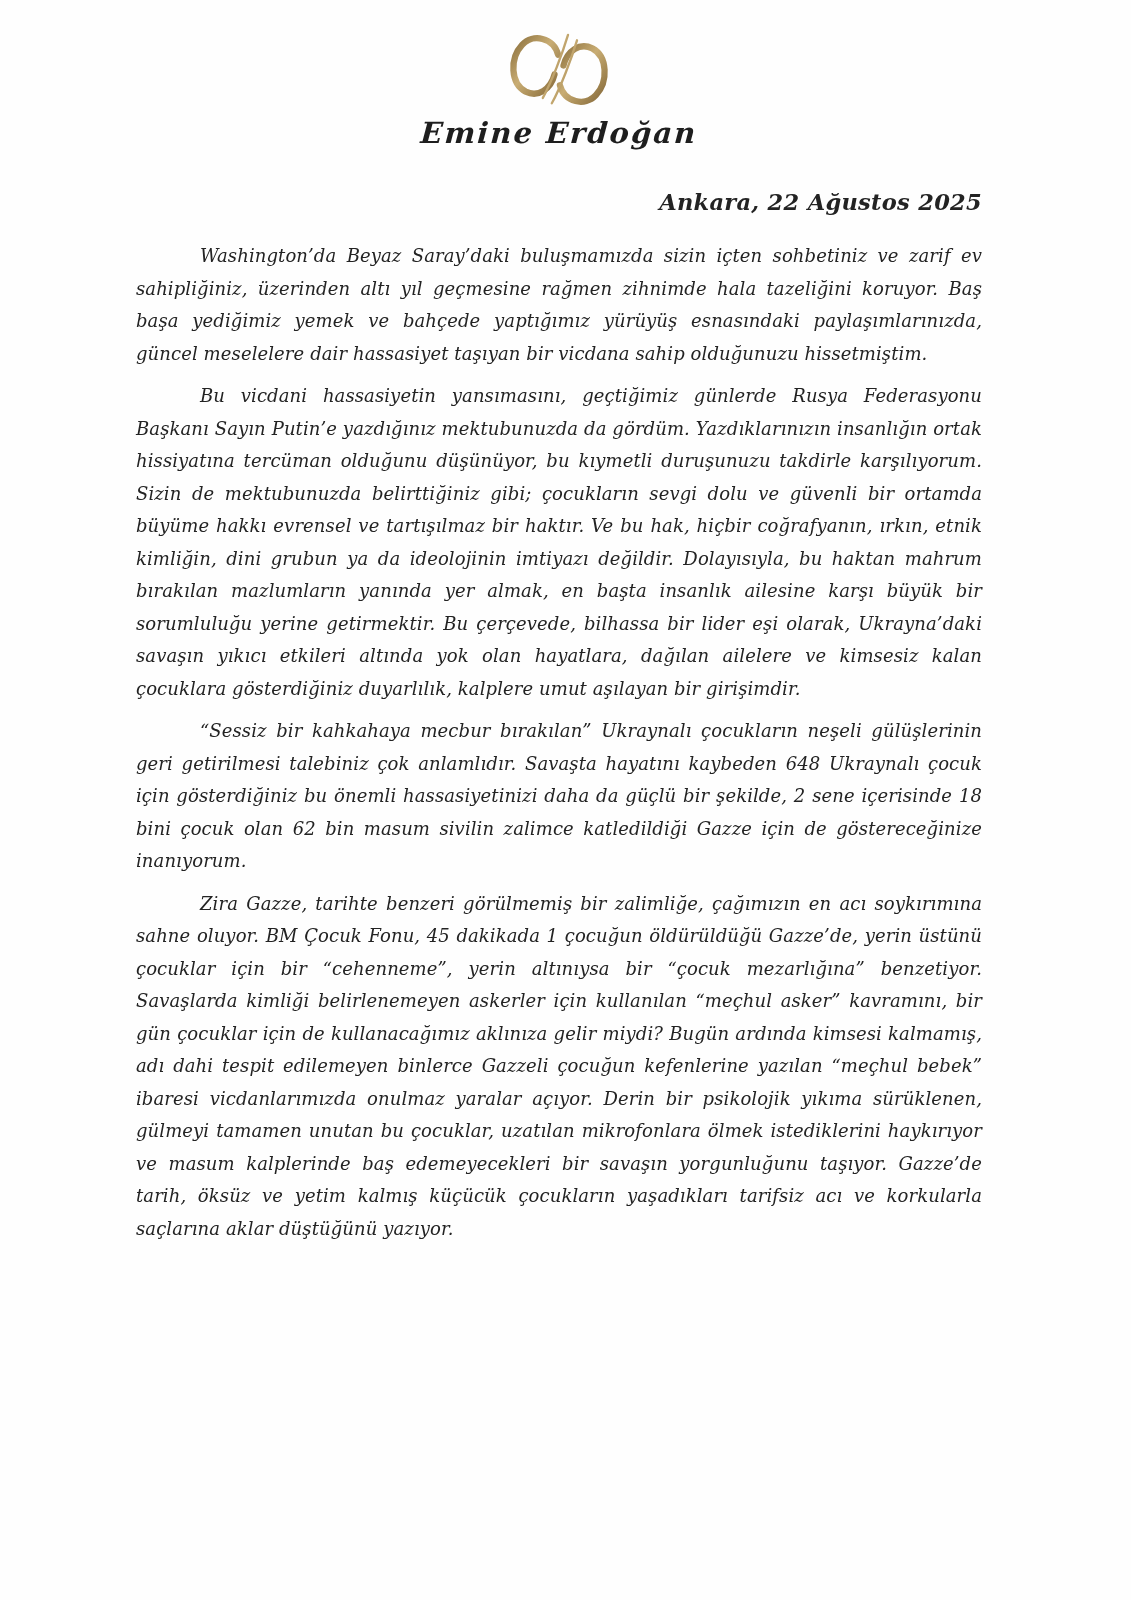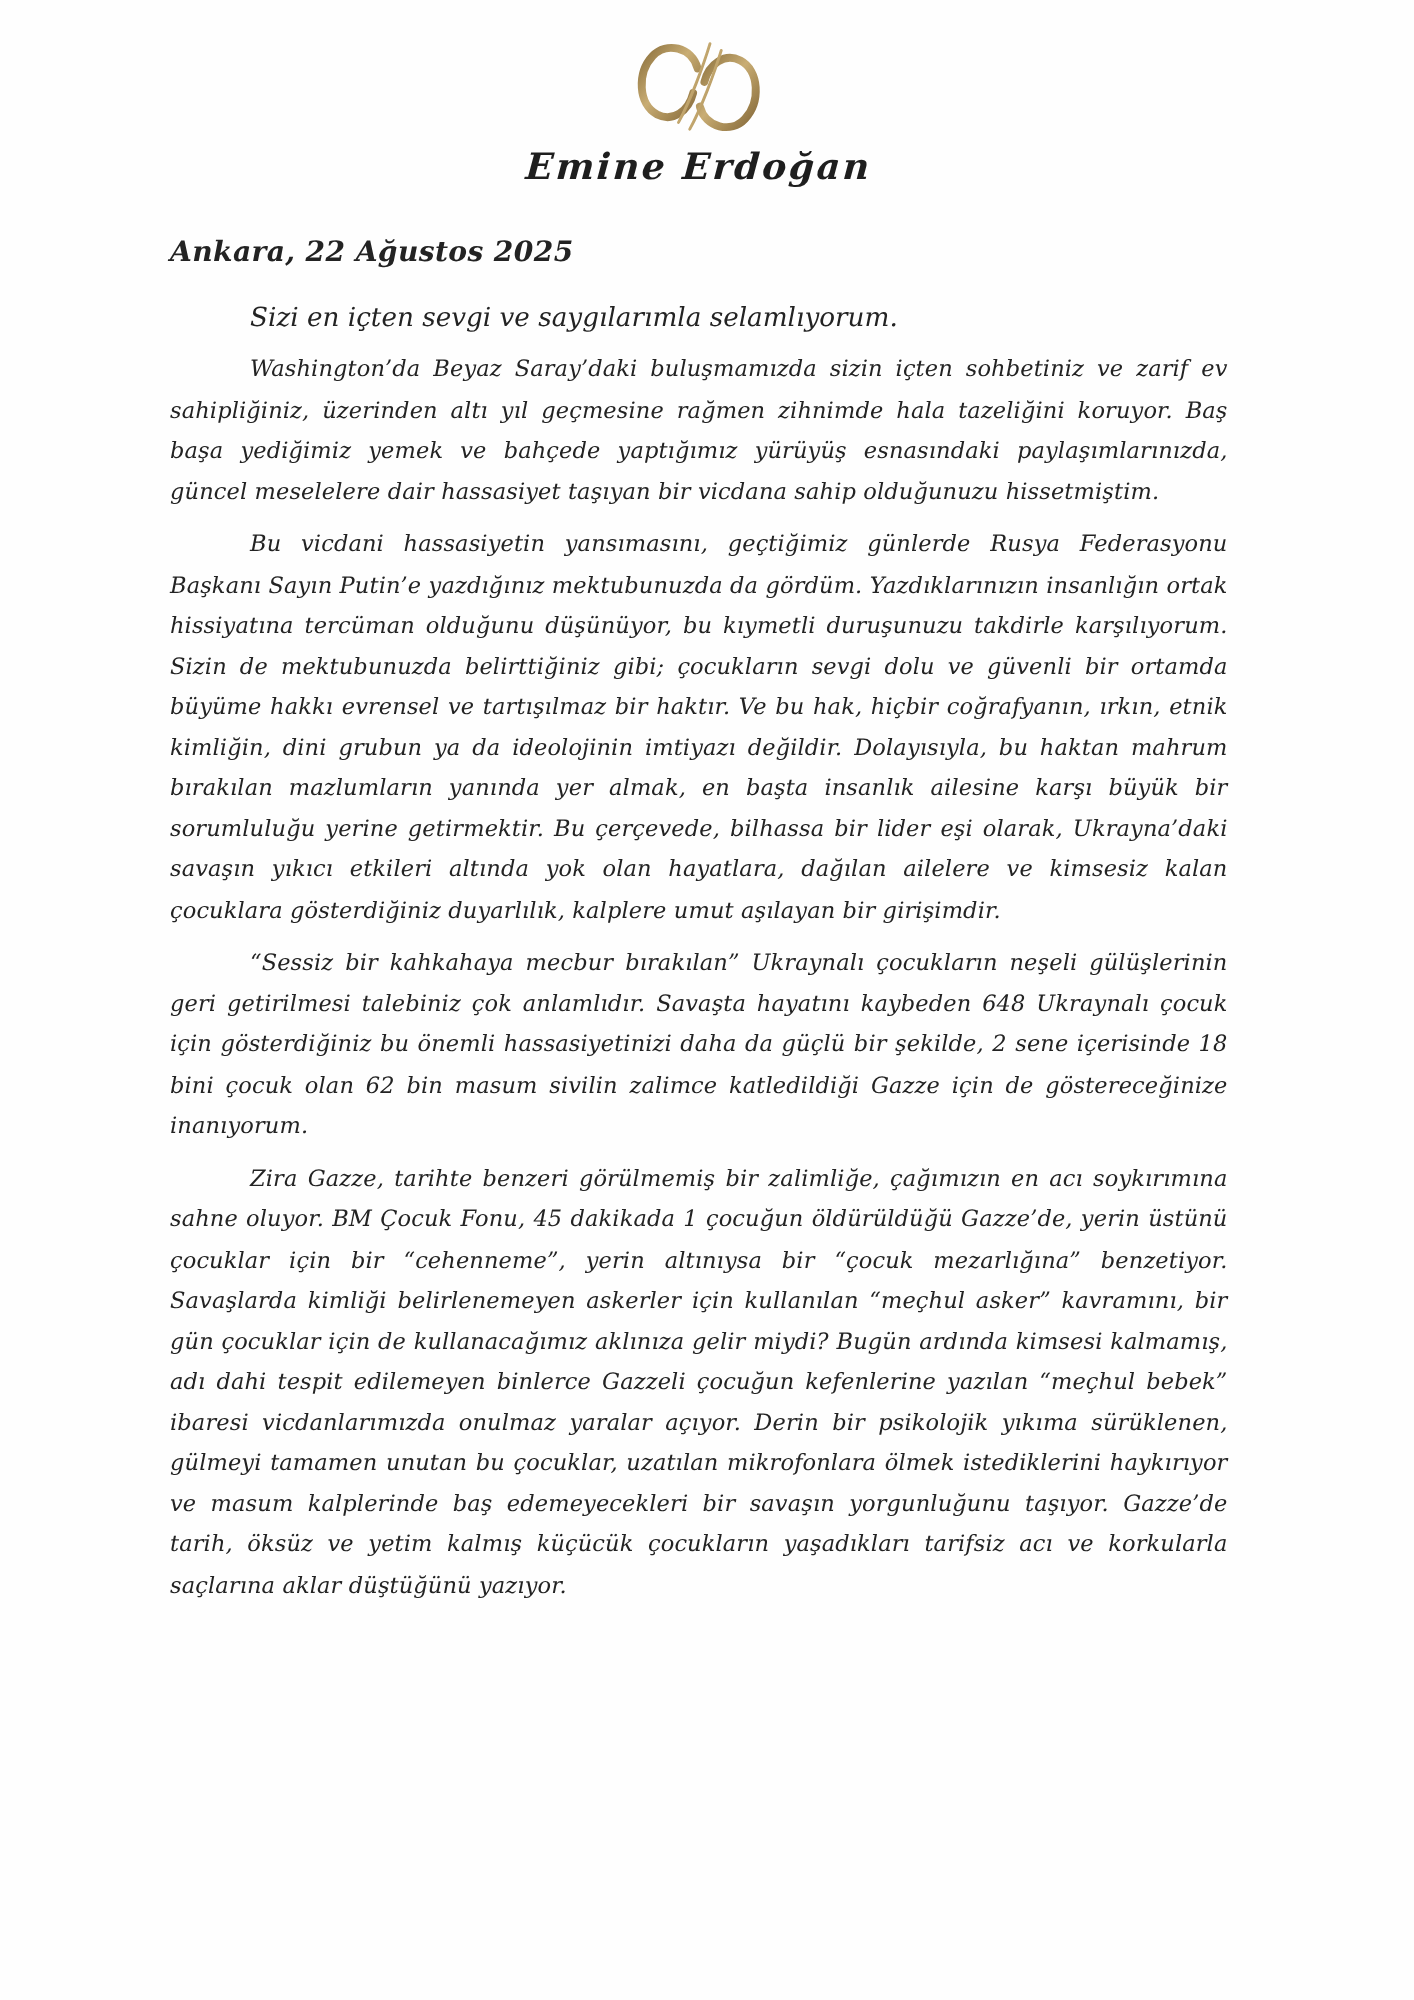--- a/index.html
+++ b/index.html
@@ -41,20 +41,21 @@
     font-weight: 600;
     font-size: 29px;
     letter-spacing: 2px;
     color: #1e1e1e;
     line-height: 34px;
     transform: skewX(-4deg);
   }
 
   
   .dateline {
+    text-align: right;
     font-style: italic;
     font-weight: bold;
     font-size: 22.5px;
     line-height: 28px;
     margin-top: 38px;
     letter-spacing: 0.3px;
   }
 
   
   .salutation-block {
@@ -119,21 +120,20 @@
       </svg>
     </span>
     <div class="script-name">Emine Erdoğan</div>
   </div>
 
   <div class="dateline">Ankara, 22 Ağustos 2025</div>
 
   <div class="salutation-block">
   </div>
 
-  <div class="greeting">Sizi en içten sevgi ve saygılarımla selamlıyorum.</div>
 
   <div class="letter-body">
     <p>Washington’da Beyaz Saray’daki buluşmamızda sizin içten sohbetiniz ve zarif ev sahipliğiniz, üzerinden altı yıl geçmesine rağmen zihnimde hala tazeliğini koruyor. Baş başa yediğimiz yemek ve bahçede yaptığımız yürüyüş esnasındaki paylaşımlarınızda, güncel meselelere dair hassasiyet taşıyan bir vicdana sahip olduğunuzu hissetmiştim.</p>
     <p>Bu vicdani hassasiyetin yansımasını, geçtiğimiz günlerde Rusya Federasyonu Başkanı Sayın Putin’e yazdığınız mektubunuzda da gördüm. Yazdıklarınızın insanlığın ortak hissiyatına tercüman olduğunu düşünüyor, bu kıymetli duruşunuzu takdirle karşılıyorum. Sizin de mektubunuzda belirttiğiniz gibi; çocukların sevgi dolu ve güvenli bir ortamda büyüme hakkı evrensel ve tartışılmaz bir haktır. Ve bu hak, hiçbir coğrafyanın, ırkın, etnik kimliğin, dini grubun ya da ideolojinin imtiyazı değildir. Dolayısıyla, bu haktan mahrum bırakılan mazlumların yanında yer almak, en başta insanlık ailesine karşı büyük bir sorumluluğu yerine getirmektir. Bu çerçevede, bilhassa bir lider eşi olarak, Ukrayna’daki savaşın yıkıcı etkileri altında yok olan hayatlara, dağılan ailelere ve kimsesiz kalan çocuklara gösterdiğiniz duyarlılık, kalplere umut aşılayan bir girişimdir.</p>
     <p>“Sessiz bir kahkahaya mecbur bırakılan” Ukraynalı çocukların neşeli gülüşlerinin geri getirilmesi talebiniz çok anlamlıdır. Savaşta hayatını kaybeden 648 Ukraynalı çocuk için gösterdiğiniz bu önemli hassasiyetinizi daha da güçlü bir şekilde, 2 sene içerisinde 18 bini çocuk olan 62 bin masum sivilin zalimce katledildiği Gazze için de göstereceğinize inanıyorum.</p>
     <p>Zira Gazze, tarihte benzeri görülmemiş bir zalimliğe, çağımızın en acı soykırımına sahne oluyor. BM Çocuk Fonu, 45 dakikada 1 çocuğun öldürüldüğü Gazze’de, yerin üstünü çocuklar için bir “cehenneme”, yerin altınıysa bir “çocuk mezarlığına” benzetiyor. Savaşlarda kimliği belirlenemeyen askerler için kullanılan “meçhul asker” kavramını, bir gün çocuklar için de kullanacağımız aklınıza gelir miydi? Bugün ardında kimsesi kalmamış, adı dahi tespit edilemeyen binlerce Gazzeli çocuğun kefenlerine yazılan “meçhul bebek” ibaresi vicdanlarımızda onulmaz yaralar açıyor. Derin bir psikolojik yıkıma sürüklenen, gülmeyi tamamen unutan bu çocuklar, uzatılan mikrofonlara ölmek istediklerini haykırıyor ve masum kalplerinde baş edemeyecekleri bir savaşın yorgunluğunu taşıyor. Gazze’de tarih, öksüz ve yetim kalmış küçücük çocukların yaşadıkları tarifsiz acı ve korkularla saçlarına aklar düştüğünü yazıyor.</p>
   </div>
 
 </div>
 

